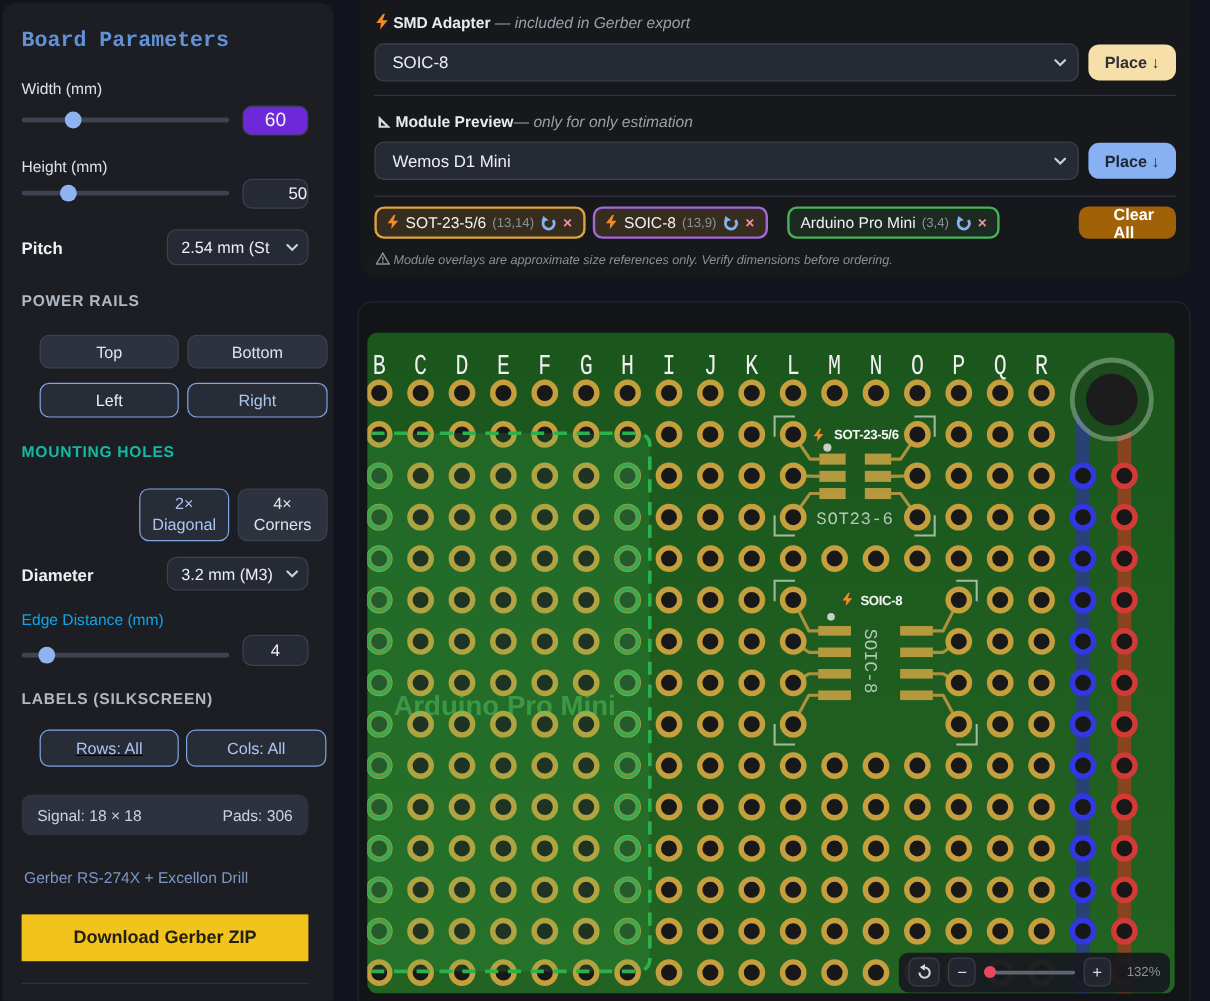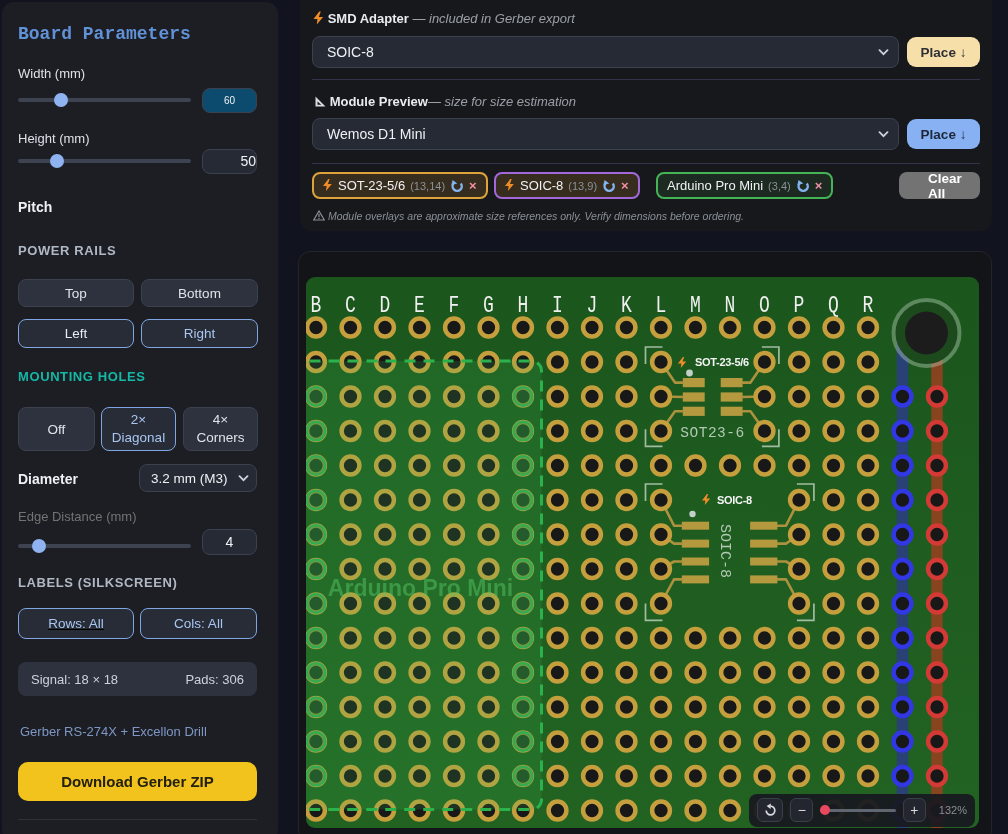--- a/index.html
+++ b/index.html
@@ -2,98 +2,100 @@
 <html><head><meta charset="utf-8"><style>
 * { margin:0; padding:0; box-sizing:border-box; }
 html,body { width:1008px; height:834px; overflow:hidden; }
 body { background:#11141f; font-family:"Liberation Sans", sans-serif; position:relative; }
 .panel { position:absolute; border-radius:12px; }
 .sidebar { left:2px; top:2px; width:276px; height:840px; background:#1c1e23; padding:18px 18px 0 18px; }
 .mainp { left:300px; top:-12px; width:692px; height:243px; background:#17181c; padding:12px 12px 0 12px; }
 .pcbc { left:298px; top:251px; width:694px; height:592px; background:#131418; border:1px solid #23252c; border-radius:12px; }
 .thumb { position:absolute; top:-5.5px; width:14px; height:14px; border-radius:50%; background:#8fb3f0; }
 .sel { background:#262a35; border:1px solid #3c414f; border-radius:8px; color:#eef0f4; font-size:13.5px; display:flex; align-items:center; justify-content:space-between; padding:0 7px 0 11px; }
-.btn { background:#2d323e; border:1px solid #3b414f; border-radius:8px; color:#dfe3ea; font-size:13.5px; display:flex; align-items:center; justify-content:center; text-align:center; }
+.btn { background:#2d323e; border:1px solid #3b414f; border-radius:8px; color:#dfe3ea; font-size:13.5px; display:flex; align-items:center; justify-content:center; text-align:center;margin-left:15px; }
 .btn.on { background:#272c37; border:1.5px solid #7fa5e2; color:#aac6f0; }
 .chip { height:27px; border-radius:8px; display:inline-flex; align-items:center; padding:0 9px; gap:5px; font-size:13px; color:#f0f1f4; background:#362d1f; }
 </style></head><body>
 <div class="panel sidebar">
     <div style="position:absolute;left:16px;top:22px;font-size:18px;font-weight:bold;color:#6191d6;font-family:Liberation Mono, monospace;">Board Parameters</div>
     <div style="position:absolute;left:16px;top:64px;font-size:13px;color:#dde1e7;">Width (mm)</div>
     <div style="position:absolute;left:16px;top:96px;width:173px;height:4px;background:#3e4352;border-radius:2px;">
       <div class="thumb" style="left:36px"></div>
     </div>
-    <div style="position:absolute;left:200px;top:86px;width:55px;height:25px;background:#0c4a6e;border:1px solid #3c414f;border-radius:8px;color:#f0f2f5;font-size:10px;text-align:center;line-height:23px;">60</div>
+    <div style="position:absolute;left:200px;top:86px;width:55px;height:25px;background:#6d28d9;border:1px solid #3c414f;border-radius:8px;color:#f0f2f5;font-size:16px;text-align:center;line-height:23px;">60</div>
     <div style="position:absolute;left:16px;top:129px;font-size:13px;color:#dde1e7;">Height (mm)</div>
     <div style="position:absolute;left:16px;top:157px;width:173px;height:4px;background:#3e4352;border-radius:2px;">
       <div class="thumb" style="left:32px"></div>
     </div>
     <div style="position:absolute;left:200px;top:147px;width:55px;height:25px;background:#262a35;border:1px solid #3c414f;border-radius:8px;color:#f0f2f5;font-size:14px;text-align:right;line-height:23px;">50</div>
     <div style="position:absolute;left:16px;top:197px;font-size:14px;font-weight:bold;color:#eef0f4;">Pitch</div>
+    <div style="position:absolute;left:137px;top:189px;">
+      <div class="sel" style="width:118px;height:30px;">2.54 mm (St<svg width="11" height="7" viewBox="0 0 11 7" style="">
+          <path d="M1.5,1.2 L5.5,5.2 L9.5,1.2" stroke="#cdd2da" stroke-width="1.8" fill="none" stroke-linecap="round"></path>
+        </svg></div>
+    </div>
     <div style="position:absolute;left:16px;top:241px;font-size:13px;font-weight:bold;color:#b0b8c4;letter-spacing:0.6px;">POWER RAILS</div>
     <div style="position:absolute;left:16px;top:277px;">
       <div class="btn" style="width:116px;height:28px;">Top</div>
     </div>
     <div style="position:absolute;left:139px;top:277px;">
       <div class="btn" style="width:117px;height:28px;">Bottom</div>
     </div>
     <div style="position:absolute;left:139px;top:317px;">
       <div class="btn on" style="width:117px;height:29px;">Right</div>
     </div>
     <div style="position:absolute;left:16px;top:317px;">
       <div class="btn on" style="width:116px;height:29px;color:#e8ecf2;">Left</div>
     </div>
     <div style="position:absolute;left:16px;top:367px;font-size:13px;font-weight:bold;color:#14b8a6;letter-spacing:0.6px;">MOUNTING HOLES</div>
-    <div style="position:absolute;left:16px;top:405px;">
-      <div class="btn" style="width:77px;height:44px;">Off</div>
-    </div>
     <div style="position:absolute;left:99px;top:405px;">
       <div class="btn on" style="width:75px;height:44px;line-height:1.3;">2×<br>Diagonal</div>
     </div>
     <div style="position:absolute;left:181px;top:405px;">
       <div class="btn" style="width:75px;height:44px;line-height:1.3;">4×<br>Corners</div>
     </div>
     <div style="position:absolute;left:16px;top:469px;font-size:14px;font-weight:bold;color:#eef0f4;">Diameter</div>
     <div style="position:absolute;left:137px;top:462px;">
       <div class="sel" style="width:118px;height:28px;">3.2 mm (M3)<svg width="11" height="7" viewBox="0 0 11 7" style="">
           <path d="M1.5,1.2 L5.5,5.2 L9.5,1.2" stroke="#cdd2da" stroke-width="1.8" fill="none" stroke-linecap="round"></path>
         </svg></div>
     </div>
-    <div style="position:absolute;left:16px;top:507px;font-size:13px;color:#737373;">Edge Distance (mm)</div>
+    <div style="position:absolute;left:16px;top:507px;font-size:13px;color:#0ea5e9;">Edge Distance (mm)</div>
     <div style="position:absolute;left:16px;top:542px;width:173px;height:4px;background:#3e4352;border-radius:2px;">
       <div class="thumb" style="left:14px"></div>
     </div>
     <div style="position:absolute;left:200px;top:527px;width:55px;height:26px;background:#262a35;border:1px solid #3c414f;border-radius:8px;color:#f0f2f5;font-size:14px;text-align:center;line-height:24px;">4</div>
     <div style="position:absolute;left:16px;top:573px;font-size:13px;font-weight:bold;color:#b0b8c4;letter-spacing:0.6px;">LABELS (SILKSCREEN)</div>
     <div style="position:absolute;left:16px;top:606px;text-decoration:underline;">
       <div class="btn on" style="width:116px;height:31px;">Rows: All</div>
     </div>
     <div style="position:absolute;left:138px;top:606px;">
       <div class="btn on" style="width:117px;height:31px;">Cols: All</div>
     </div>
     <div style="position:absolute;left:16px;top:660px;width:239px;height:34px;background:#2d323e;border-radius:8px;display:flex;align-items:center;justify-content:space-between;padding:0 13px;font-size:13px;color:#ccd2da;">
       <span>Signal: 18 × 18</span>
       <span>Pads: 306</span>
     </div>
     <div style="position:absolute;left:18px;top:722px;font-size:13px;color:#7e97c4;">Gerber RS-274X + Excellon Drill</div>
-    <div style="position:absolute;left:16px;top:760px;width:239px;height:39px;background:#f2c31d;border-radius:10px;display:flex;align-items:center;justify-content:center;font-size:15px;font-weight:bold;color:#23200f;">Download Gerber ZIP</div>
+    <div style="position:absolute;left:16px;top:760px;width:239px;height:39px;background:#f2c31d;border-radius:0;display:flex;align-items:center;justify-content:center;font-size:15px;font-weight:bold;color:#23200f;">Download Gerber ZIP</div>
     <div style="position:absolute;left:16px;top:817px;width:239px;border-top:1px solid #2e323a;"></div>
   </div>
 <div class="panel mainp">
     <div style="position:absolute;left:13px;top:23px;font-size:13px;color:#e9ebef;text-align:center;"><svg width="11" height="14" viewBox="0 0 11 14" style="vertical-align:-2px">
         <polygon points="6.3,0.5 0.5,8.1 4.4,8.1 3.8,13.5 10.1,5.9 5.8,5.9 7.8,0.5" fill="#f08c28"></polygon>
       </svg> <b>SMD Adapter</b> <span style="color:#9aa0a8;font-style:italic;">— included in Gerber export</span></div>
     <div class="sel" style="position:absolute;left:12px;top:48px;width:587px;height:32px;font-size:14px;padding:0 9px 0 14px;">SOIC-8<svg width="11" height="7" viewBox="0 0 11 7" style="">
         <path d="M1.5,1.2 L5.5,5.2 L9.5,1.2" stroke="#cdd2da" stroke-width="1.8" fill="none" stroke-linecap="round"></path>
       </svg></div>
     <div style="position:absolute;left:607px;top:49px;width:73px;height:30px;background:#f6dfa8;border-radius:9px;display:flex;align-items:center;justify-content:center;font-size:13.5px;font-weight:bold;color:#2f2f38;">Place ↓</div>
     <div style="position:absolute;left:12px;top:91px;width:668px;border-top:1px solid #32334b;"></div>
     <div style="position:absolute;left:13px;top:106px;font-size:13px;color:#e9ebef;"><svg width="13" height="13" viewBox="0 0 13 13" style="vertical-align:-1.5px">
         <path d="M2.5,1.5 L2.5,11.5 L12.5,11.5 Z M4.5,6.5 L4.5,9.7 L8.3,9.7 Z" fill="#d9dade" fill-rule="evenodd"></path>
-      </svg> <b>Module Preview</b><span style="color:#9aa0a8;font-style:italic;">— size for size estimation</span></div>
+      </svg> <b>Module Preview</b><span style="color:#9aa0a8;font-style:italic;">— only for only estimation</span></div>
     <div class="sel" style="position:absolute;left:12px;top:130px;width:587px;height:32px;font-size:14px;padding:0 9px 0 14px;">Wemos D1 Mini<svg width="11" height="7" viewBox="0 0 11 7" style="">
         <path d="M1.5,1.2 L5.5,5.2 L9.5,1.2" stroke="#cdd2da" stroke-width="1.8" fill="none" stroke-linecap="round"></path>
       </svg></div>
     <div style="position:absolute;left:607px;top:131px;width:73px;height:30px;background:#87b1f2;border-radius:9px;display:flex;align-items:center;justify-content:center;font-size:13.5px;font-weight:bold;color:#1d2738;">Place ↓</div>
     <div style="position:absolute;left:12px;top:175px;width:668px;border-top:1px solid #32334b;"></div>
     <div class="chip" style="position:absolute;left:12px;top:184px;border:2px solid #dda43c;">
       <svg width="10" height="13" viewBox="0 0 10 13" style="vertical-align:-2px">
         <polygon points="5.3,0 0,7 3.6,7 3,12 8.8,5 4.9,5 6.7,0" fill="#f08c28"></polygon>
       </svg>
       <span>SOT-23-5/6</span>
@@ -118,21 +120,21 @@
     </div>
     <div class="chip" style="position:absolute;left:356px;top:184px;border:2px solid #44b456;background:#1c2a21;">
       <span>Arduino Pro Mini</span>
       <span style="color:#8a9098;font-size:11px;">(3,4)</span>
       <svg width="14" height="14" viewBox="0 0 14 14" style="vertical-align:-2.5px">
         <path d="M3.4,4.6 A4.6,4.6 0 1 0 10.8,4.4" stroke="#83b3ee" stroke-width="2.4" fill="none"></path>
         <polygon points="1.3,6.0 2.6,0.9 7.3,4.5" fill="#83b3ee"></polygon>
       </svg>
       <span style="color:#f290a6;font-weight:bold;font-size:13px;">×</span>
     </div>
-    <div style="position:absolute;left:599px;top:184px;width:81px;height:27px;background:#737373;border-radius:8px;display:flex;align-items:center;justify-content:center;font-size:13.5px;font-weight:bold;color:#fff;padding-left:29px;">Clear All</div>
+    <div style="position:absolute;left:599px;top:184px;width:81px;height:27px;background:#a16207;border-radius:8px;display:flex;align-items:center;justify-content:center;font-size:13.5px;font-weight:bold;color:#fff;padding-left:29px;">Clear All</div>
     <div style="position:absolute;left:13px;top:222px;font-size:10.5px;font-style:italic;color:#8a9098;"><svg width="12" height="11" viewBox="0 0 12 11" style="vertical-align:-1px">
         <path d="M6,1 L11.3,10 L0.7,10 Z" stroke="#8a8f98" stroke-width="1.2" fill="none"></path>
         <rect x="5.4" y="4" width="1.2" height="3" fill="#8a8f98"></rect>
         <rect x="5.4" y="7.8" width="1.2" height="1.2" fill="#8a8f98"></rect>
       </svg> Module overlays are approximate size references only. Verify dimensions before ordering.</div>
   </div>
 <div class="panel pcbc"></div>
 <svg width="673" height="551" viewBox="0 0 673 551" style="position:absolute;left:305.5px;top:277px;">
     <defs>
       <linearGradient id="bg" x1="0" y1="0" x2="0" y2="1">

